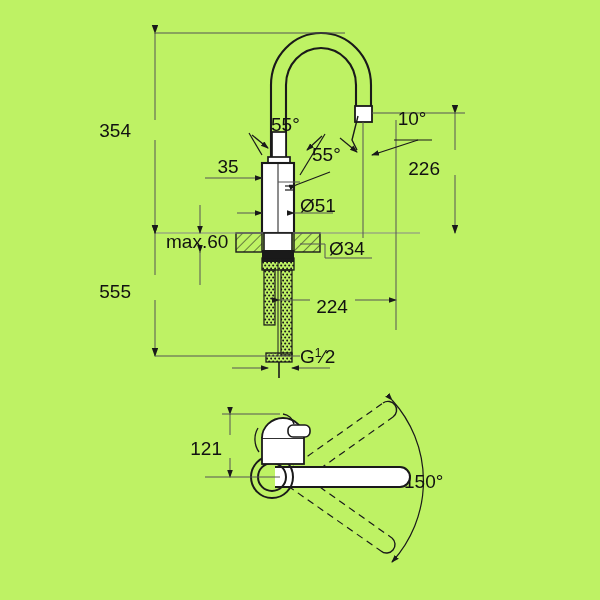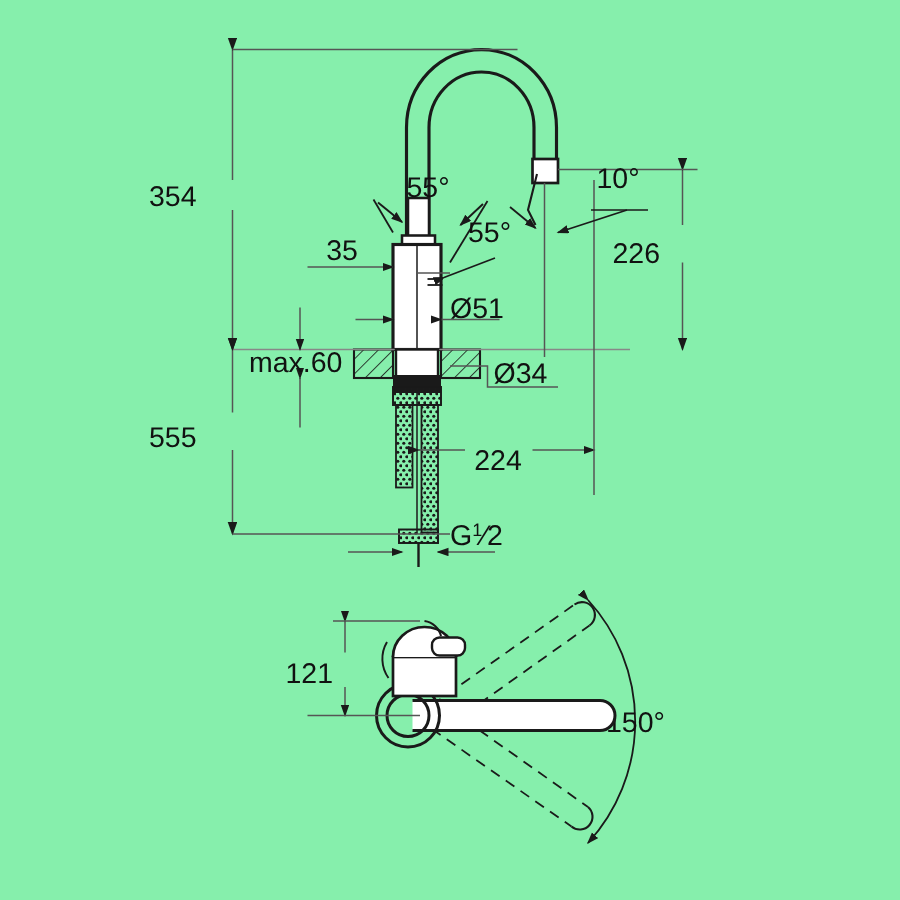--- a/index.html
+++ b/index.html
@@ -1,18 +1,18 @@
 <!DOCTYPE html>
 <html><head>
 <meta charset="utf-8">
 <style>
   html,body{margin:0;padding:0;background:#ffffff;}
   body{width:600px;height:600px;overflow:hidden;
        font-family:"Liberation Sans", sans-serif;}
-  #sheet{position:relative;width:600px;height:600px;background:#86efac;}
+  #sheet{position:relative;width:600px;height:600px;background:#bef264;}
   svg{display:block;}
   .dimtext{font-family:"Liberation Sans", sans-serif;font-size:19px;fill:#111;}
   .frac-num{font-size:12px;}
 </style>
 </head>
 <body>
 
 <div id="sheet">
 <svg width="600" height="600" viewBox="0 0 600 600">
 

